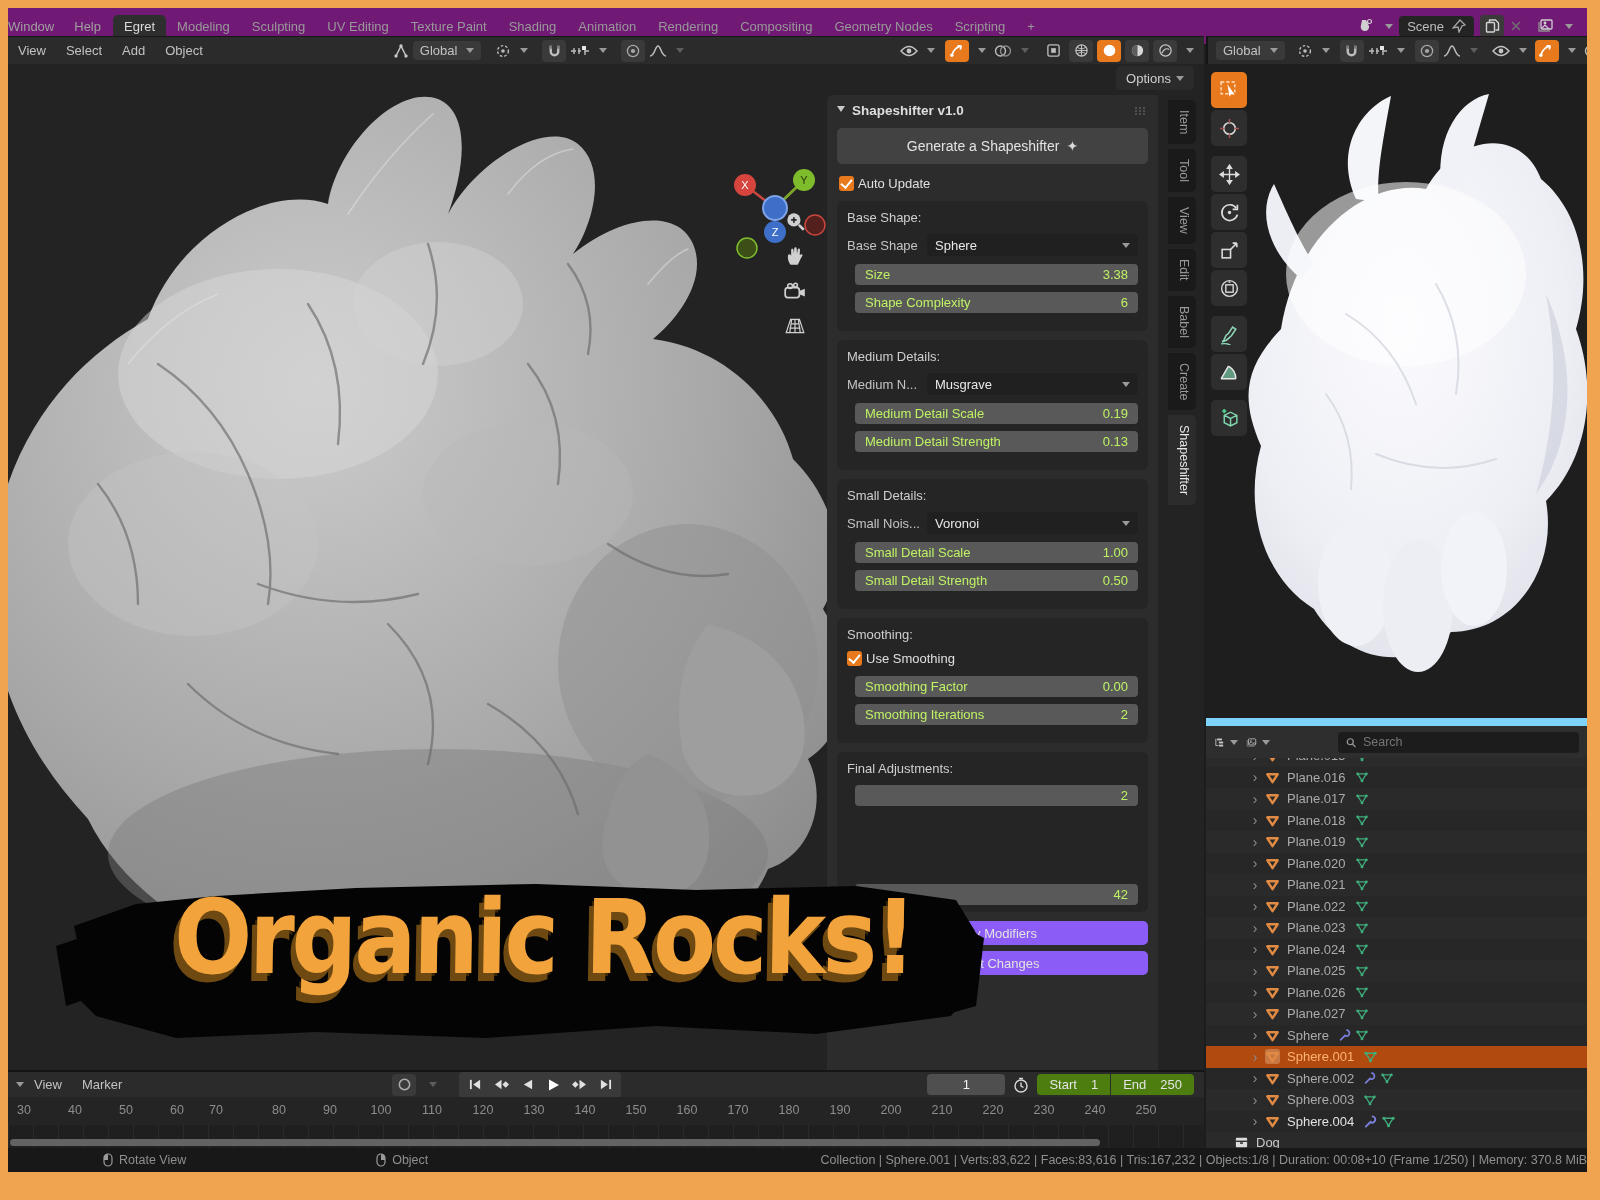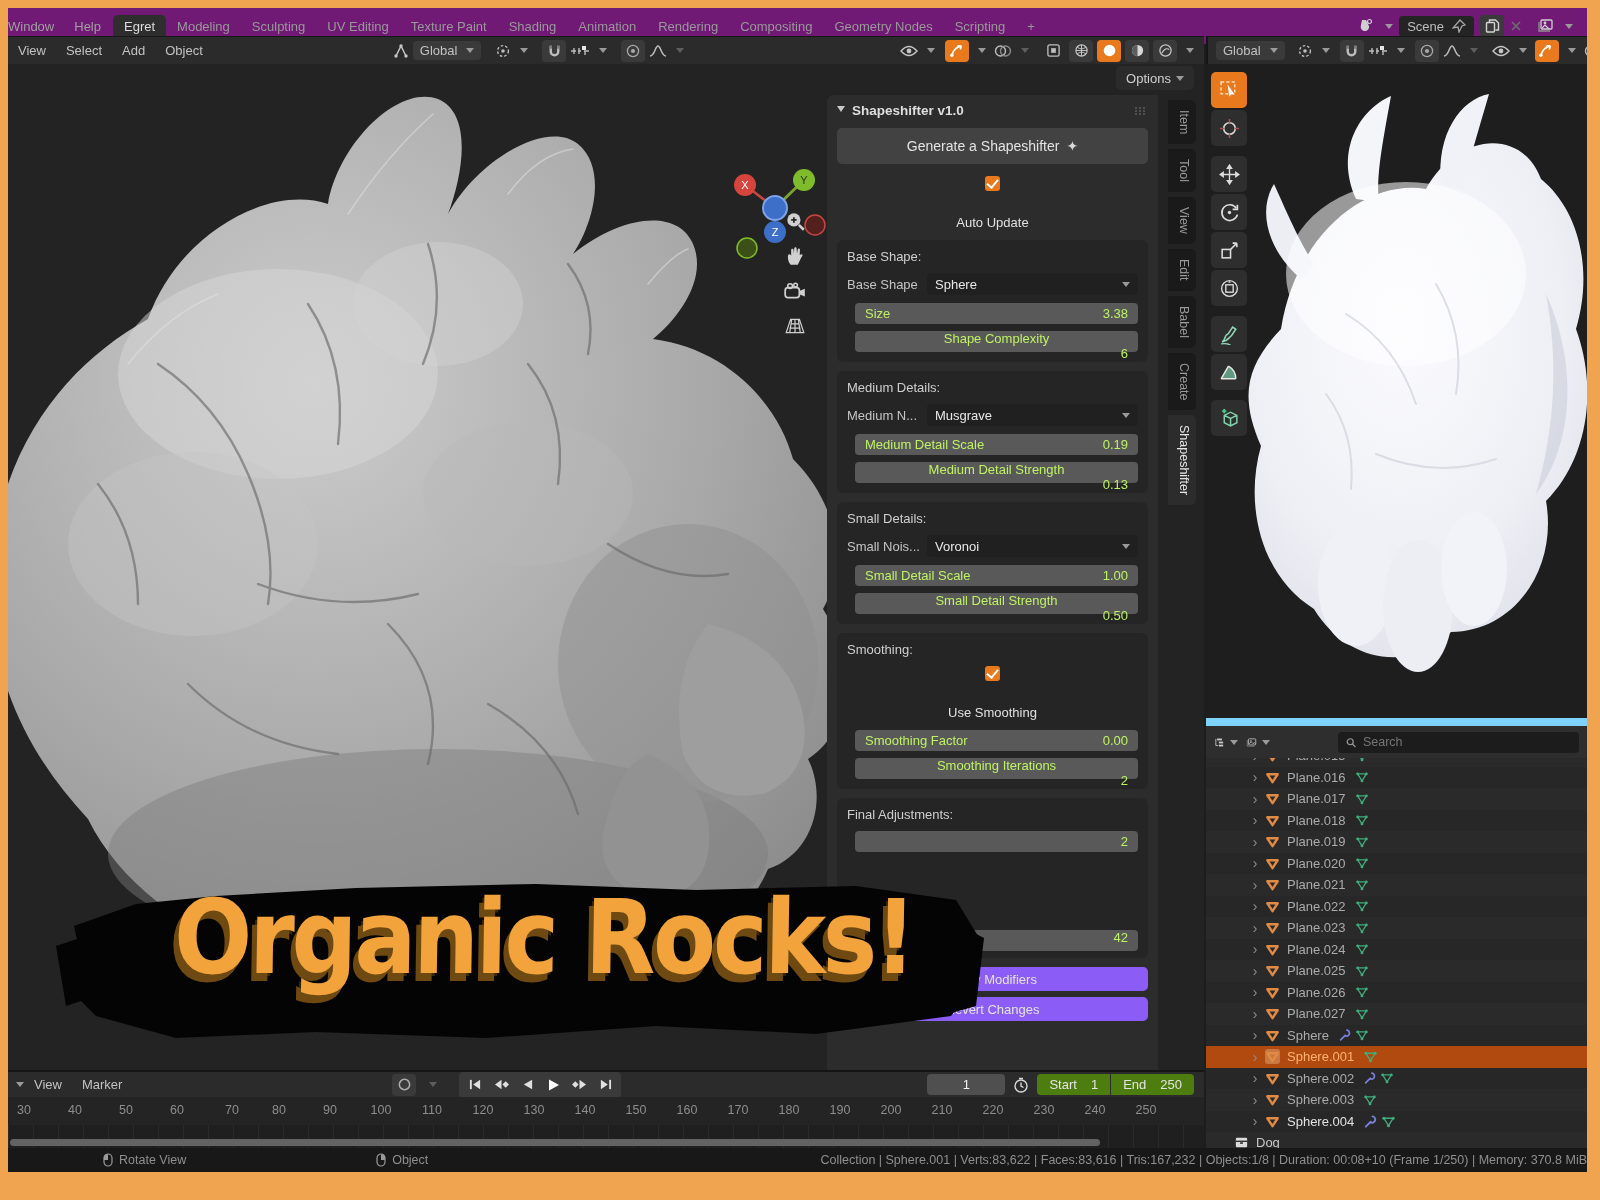--- a/index.html
+++ b/index.html
@@ -60,35 +60,35 @@
             border-radius:6px 0 0 0; color:#c9c9c9; font-size:13px; padding:8px 10px; z-index:3; }
   .phead { display:flex; align-items:center; color:#dedede; font-size:13.5px; font-weight:bold; }
   .phead .tri { width:0; height:0; border-top:4px solid transparent; border-bottom:4px solid transparent;
                 border-left:0; border-top:6px solid #c9c9c9; border-left:4px solid transparent;
                 border-right:4px solid transparent; margin-right:7px; }
   .grip { margin-left:auto; opacity:.5; }
   .bigbtn { width:100%; height:36px; background:#424242; border:none; border-radius:5px;
             color:#e3e3e3; font-size:14px; margin-top:10px;
             display:flex; align-items:center; justify-content:center; gap:7px; font-family:inherit; }
   .btn2 { height:24px; margin-top:6px; font-size:13px; background:#8b5cf6; }
-  .chkrow { display:flex; align-items:center; gap:24px; margin:12px 2px 10px; color:#e0e0e0;flex-direction:column; }
+  .chkrow { display:flex; align-items:center; gap:4px; margin:12px 2px 10px; color:#e0e0e0; }
   .chk { width:15px; height:15px; background:#e8791c; border-radius:3px; position:relative; flex:0 0 auto; }
   .chk::after { content:""; position:absolute; left:4px; top:1px; width:5px; height:9px;
                 border-right:2px solid #fff; border-bottom:2px solid #fff; transform:rotate(40deg); }
   .pbox { background:#252525; border-radius:6px; padding:9px 10px 10px; margin-bottom:9px; }
   .pbox .heading { color:#cfcfcf; margin-bottom:9px; }
   .droprow { display:flex; align-items:center; gap:8px; margin-bottom:8px; }
   .droprow .lbl { flex:0 0 72px; color:#c4c4c4; white-space:nowrap; overflow:hidden; }
   .drop { flex:1; height:22px; background:#202020; border-radius:4px; color:#e8e8e8;
           display:flex; align-items:center; padding:0 8px; }
   .drop .caret { margin-left:auto; }
   .slider { height:21px; background:#595959; border-radius:4px; margin:0 0 7px 8px;
             display:flex; align-items:center; padding:0 10px; color:#bef264; }
   .slider .val { margin-left:auto; }
-  .slider:last-child { margin-bottom:0;flex-direction:column; }
+  .slider:last-child { margin-bottom:8px; }
 
   
   #tabstrip { left:1160px; top:92px; width:28px; display:flex; flex-direction:column; gap:5px; z-index:3; }
   .vtab { writing-mode:vertical-rl; background:#1a1a1a; color:#9a9a9a; font-size:12.5px;
           padding:10px 5px; border-radius:0 5px 5px 0; text-align:center; }
   .vtab.active { background:#2c2c2c; color:#e6e6e6; }
 
   
   #outliner { left:1198px; top:710px; width:381px; height:430px; background:#272727; overflow:hidden;
               border-top:8px solid #7dd3fc; }
@@ -1088,21 +1088,21 @@
         </span>
       </div>
     </div>
   </div>
 
   <div id="ruler" class="abs">
     <span style="left:16px">30</span>
     <span style="left:67px">40</span>
     <span style="left:118px">50</span>
     <span style="left:169px">60</span>
-    <span style="left:224px">70</span>
+    <span style="left:208px">70</span>
     <span style="left:271px">80</span>
     <span style="left:322px">90</span>
     <span style="left:373px">100</span>
     <span style="left:424px">110</span>
     <span style="left:475px">120</span>
     <span style="left:526px">130</span>
     <span style="left:577px">140</span>
     <span style="left:628px">150</span>
     <span style="left:679px">160</span>
     <span style="left:730px">170</span>

